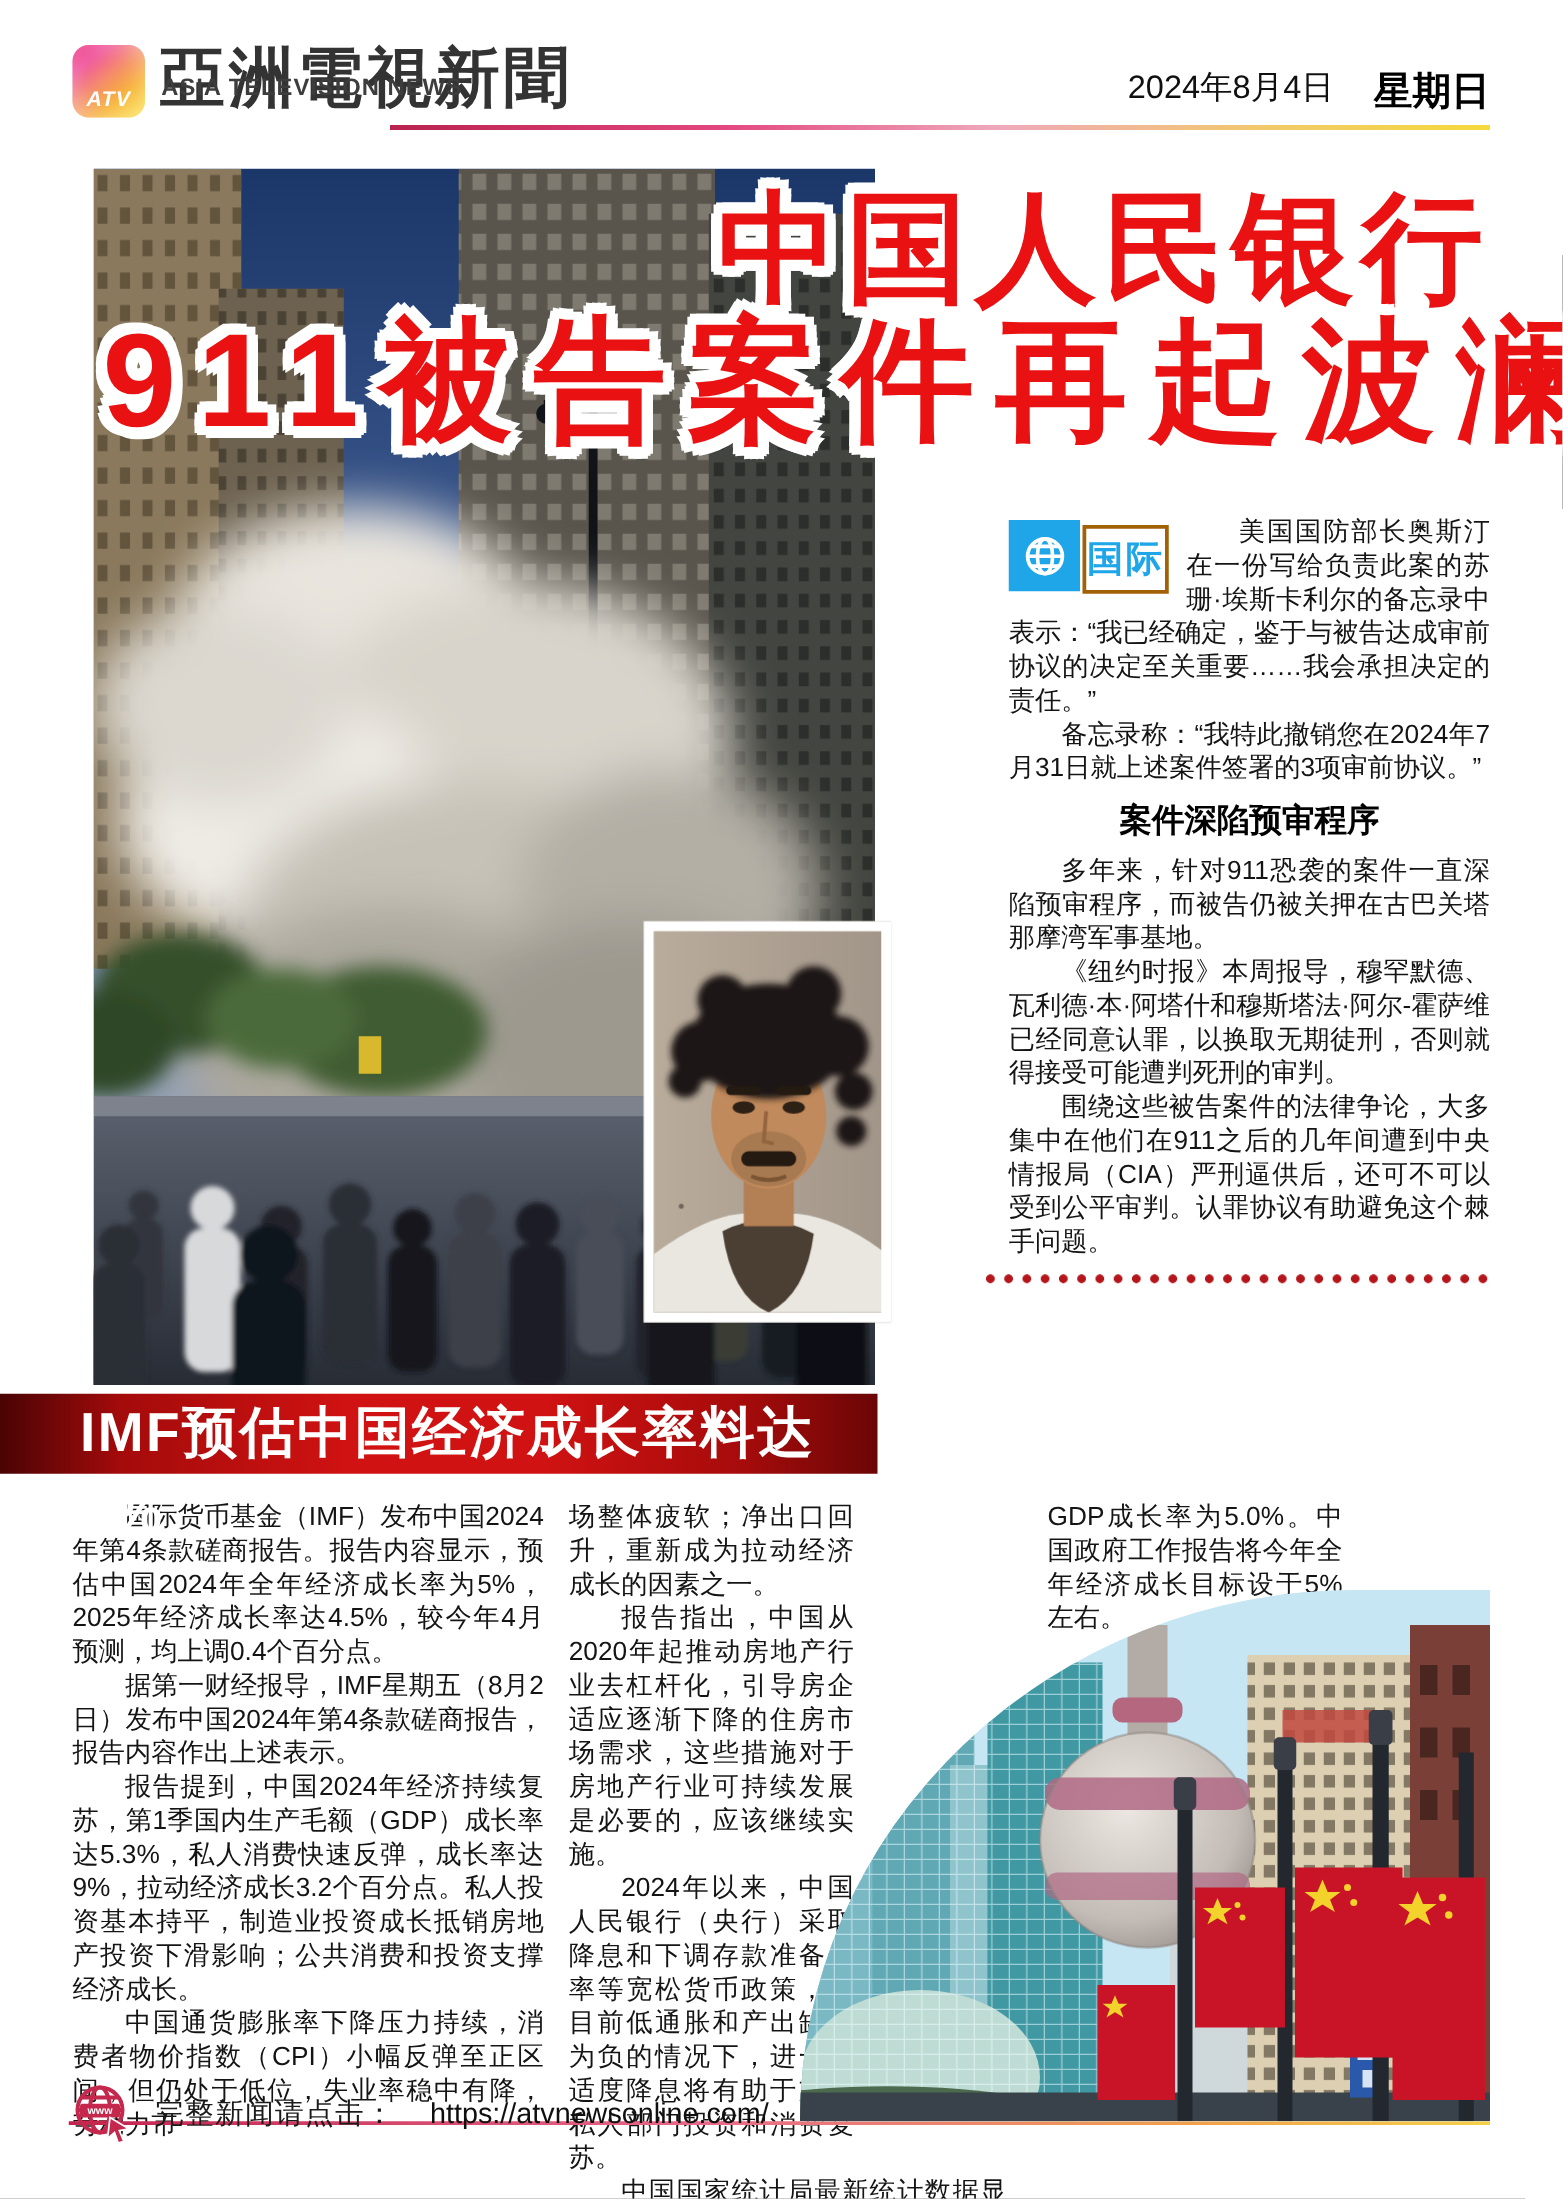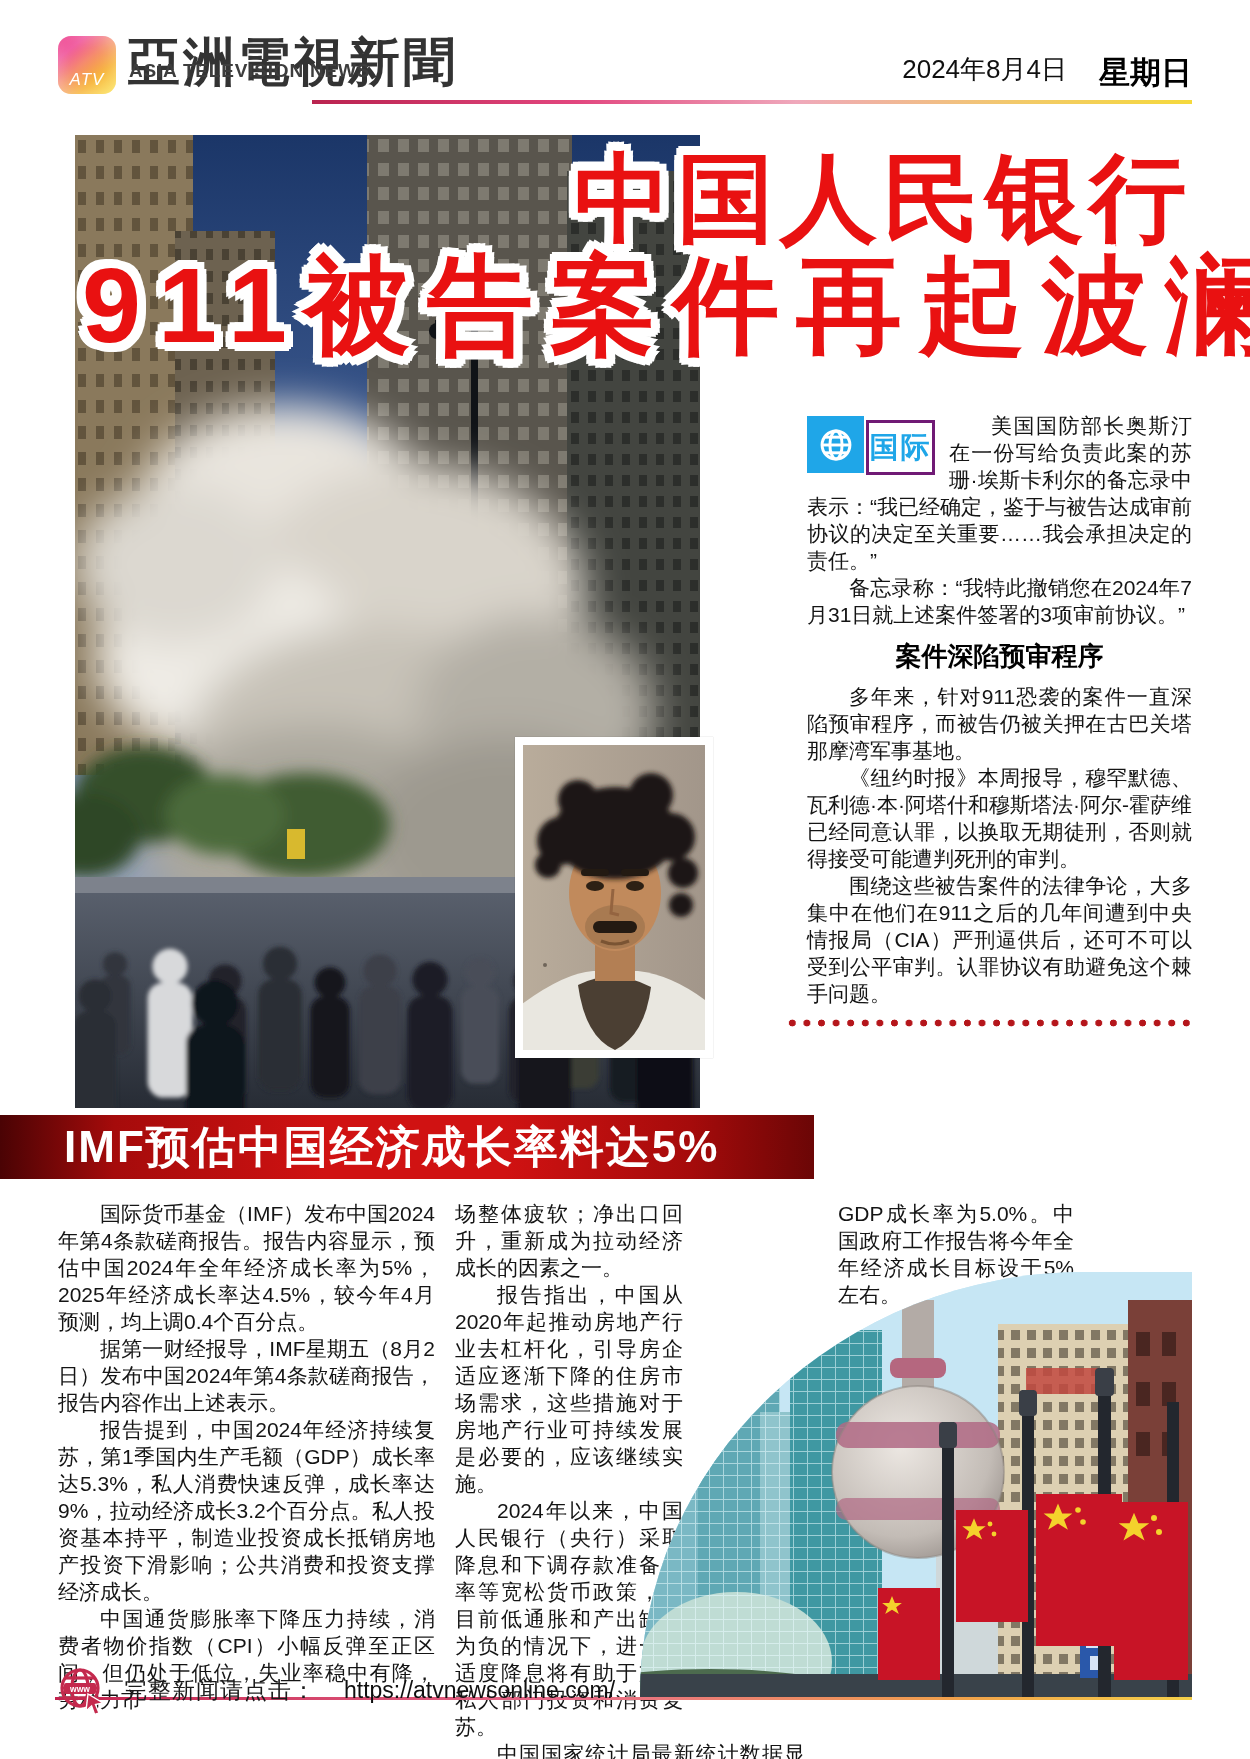--- a/index.html
+++ b/index.html
@@ -9,21 +9,21 @@
     font-family:"Liberation Sans","DejaVu Sans",sans-serif;color:#111;
   }
   
   .logo{
     position:absolute;left:58px;top:36px;width:58px;height:58px;border-radius:13px;
     background:linear-gradient(140deg,#ec1e79 0%,#f0559b 22%,#f58a6e 45%,#f7b233 70%,#fbe345 100%);
     box-shadow:inset -6px -8px 18px rgba(255,255,255,.25), inset 6px 6px 14px rgba(255,255,255,.18);
   }
   .logo span{
     position:absolute;left:0;right:0;bottom:4px;text-align:center;
-    color:#fff;font-weight:400;font-size:17px;letter-spacing:1px;font-style:italic;
+    color:#fff;font-weight:700;font-size:17px;letter-spacing:1px;font-style:italic;
   }
   .title-cn{position:absolute;left:128px;top:28px;font-size:52px;font-weight:900;color:#333;letter-spacing:3px;}
   .title-en{position:absolute;left:129px;top:60px;font-size:19px;font-weight:700;color:#3d3d3d;letter-spacing:.8px;}
   .header-rule{
     position:absolute;left:312px;top:100px;width:880px;height:4px;
     background:linear-gradient(90deg,#b9234f 0%,#e2467e 30%,#efa8bb 55%,#f2c96a 80%,#f5d93c 100%);
   }
   .date-box{position:absolute;right:58px;top:52px;display:flex;align-items:flex-start;gap:32px;}
   .date-box .d{font-size:26px;color:#101010;}
   .date-box .w{font-size:31px;font-weight:900;color:#000;}
@@ -49,37 +49,37 @@
     border:8px solid #fff;z-index:20;box-shadow:0 0 1px rgba(0,0,0,.25);
     overflow:hidden;background:#b7aa99;
   }
   .photo-inset svg{display:block;width:100%;height:100%;}
 
   
   .rc{position:absolute;left:807px;top:412px;width:385px;z-index:25;}
   .badge{float:left;width:128px;height:57px;margin:4px 14px 10px 0;display:flex;}
   .badge .globe-box{width:57px;height:57px;background:#1fa6e8;display:flex;align-items:center;justify-content:center;}
   .badge .label-box{
-    flex:1;height:49px;margin-top:4px;margin-left:2px;border:3px solid #701a75;background:#fff;
+    flex:1;height:49px;margin-top:4px;margin-left:2px;border:3px solid #a16207;background:#fff;
     display:flex;align-items:center;justify-content:center;
     color:#1fa6e8;font-size:29px;font-weight:900;letter-spacing:2px;
   }
   .rc-lead{margin:0 0 8px 0;font-size:23px;line-height:37px;font-weight:900;text-align:justify;color:#000;}
   .rc-p{margin:0;font-size:21px;line-height:27px;text-align:justify;color:#141414;}
   .indent{text-indent:2em;}
   .rc-sub{margin:11px 0 9px 0;text-align:center;font-size:26px;font-weight:900;color:#000;}
   .dotted{
     margin:10px 0 0 -22px;width:407px;height:12px;
     background-image:radial-gradient(circle,#b5161b 3.2px,transparent 3.7px);
     background-size:14.6px 12px;background-repeat:repeat-x;background-position:0 center;
   }
 
   
   .imf-banner{
-    position:absolute;left:0;top:1115px;width:814px;height:64px;
+    position:absolute;left:0;top:1115px;width:702px;height:64px;
     background:linear-gradient(90deg,#4a0304 0%,#a50b0b 14%,#d01212 40%,#d01212 62%,#a50b0b 85%,#6b0606 100%);
     color:#fff;font-size:44px;font-weight:900;line-height:64px;padding-left:64px;
     letter-spacing:2px;box-sizing:border-box;z-index:5;
   }
 
   
   .col{position:absolute;top:1200px;font-size:21px;line-height:27px;text-align:justify;color:#141414;}
   .col-p{margin:0;}
   #col1{left:58px;width:377px;}
   #col2{left:455px;width:350px;}

